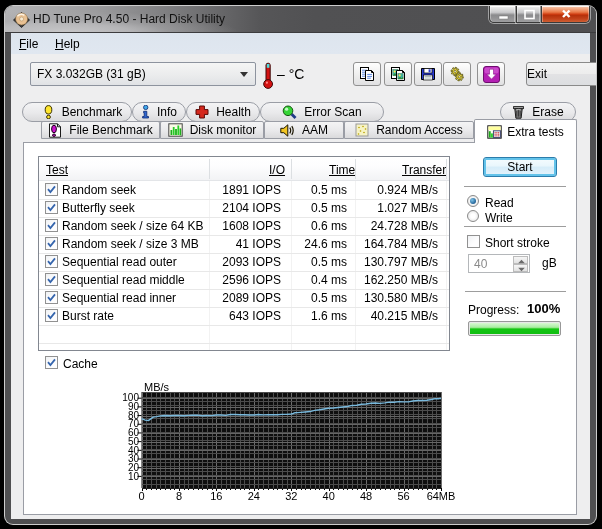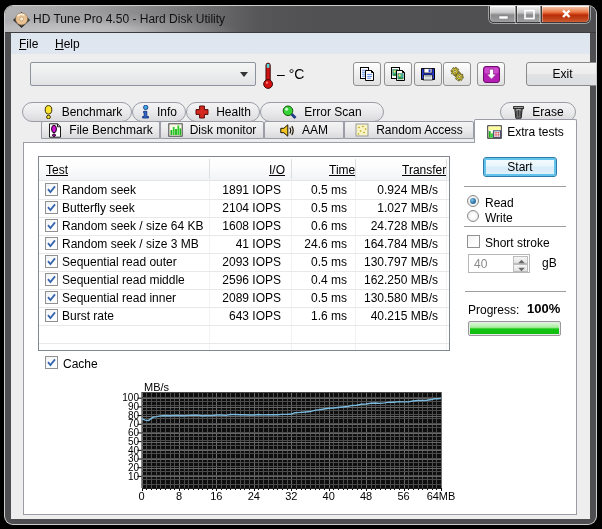--- a/index.html
+++ b/index.html
@@ -31,21 +31,21 @@
 #combo { position:absolute; left:19px; top:29px; width:226px; height:24px;
   border:1px solid #8d939e; border-radius:2px;
   background:linear-gradient(#f5f5f5,#eaebec 60%, #e0e2e5); }
 #combo .cbtext { position:absolute; left:6px; top:4px; }
 #combo .arr { position:absolute; right:7px; top:9px; width:0; height:0;
   border-left:4px solid transparent; border-right:4px solid transparent; border-top:5px solid #333; }
 .toolbtn { position:absolute; top:29px; width:28px; height:24px; border:1px solid #919191;
   border-radius:3px; background:linear-gradient(#fefefe,#e9e9e9 70%, #e0e0e2);
   display:flex; align-items:center; justify-content:center; }
 #exitbtn { position:absolute; left:515px; top:29px; width:73px; height:24px;
-  border:1px solid #8a8a8a; border-radius:3px; text-align:center; line-height:22px;
+  border:1px solid #8a8a8a; border-radius:3px; text-align:left; line-height:22px;
   background:linear-gradient(#f3f3f3, #ededed 48%, #e2e2e4 52%, #dcdee1); }
 .tab { position:absolute; border:1px solid #9a9da5; border-radius:2px 2px 0 0;
   background:linear-gradient(#f4f4f5,#e9e9eb 55%,#dadadc); display:flex; align-items:center;
   justify-content:center; gap:7px; }
 .tab.r1 { top:69px; height:20px;border-radius:10px; }
 .tab.r2 { top:88px; height:18px; }
 .ticon { display:flex; align-items:center; }
 #page { position:absolute; left:12px; top:109px; width:554px; height:373px;
   background:#fff; border:1px solid #9a9da5; }
 #seltab { position:absolute; left:463px; top:86px; width:103px; height:24px;
@@ -110,20 +110,21 @@
         </svg></div>
   <div id="bclose" class="capbtn"><svg width="49" height="17">
           <path d="M21 4.5 L27.5 11 M27.5 4.5 L21 11" stroke="#fff" stroke-width="2.4"></path>
         </svg></div>
   <div id="client">
     <div id="menubar">
           <span style="left:8px"><u>F</u>ile</span>
           <span style="left:44px"><u>H</u>elp</span>
         </div>
     <div id="combo">
+          <span class="cbtext">FX 3.032GB (31 gB)</span>
           <span class="arr"></span>
         </div>
     <span class="abs" style="left:251px;top:29px"><svg width="12" height="27" viewBox="0 0 12 27">
       <rect x="4" y="1.2" width="4.2" height="19.5" rx="2" fill="#d31212" stroke="#3c0808" stroke-width="1"></rect>
       <rect x="4.8" y="2" width="2.6" height="3.8" fill="#52dcdc"></rect>
       <circle cx="6.1" cy="22" r="4.4" fill="#d31212" stroke="#3c0808" stroke-width="1"></circle>
       <circle cx="4.9" cy="20.7" r="1.1" fill="#ff8585"></circle>
     </svg></span>
     <span class="abs" style="left:266px;top:33px;font-size:14px">– °C</span>
     <div class="toolbtn" style="left:342px">

